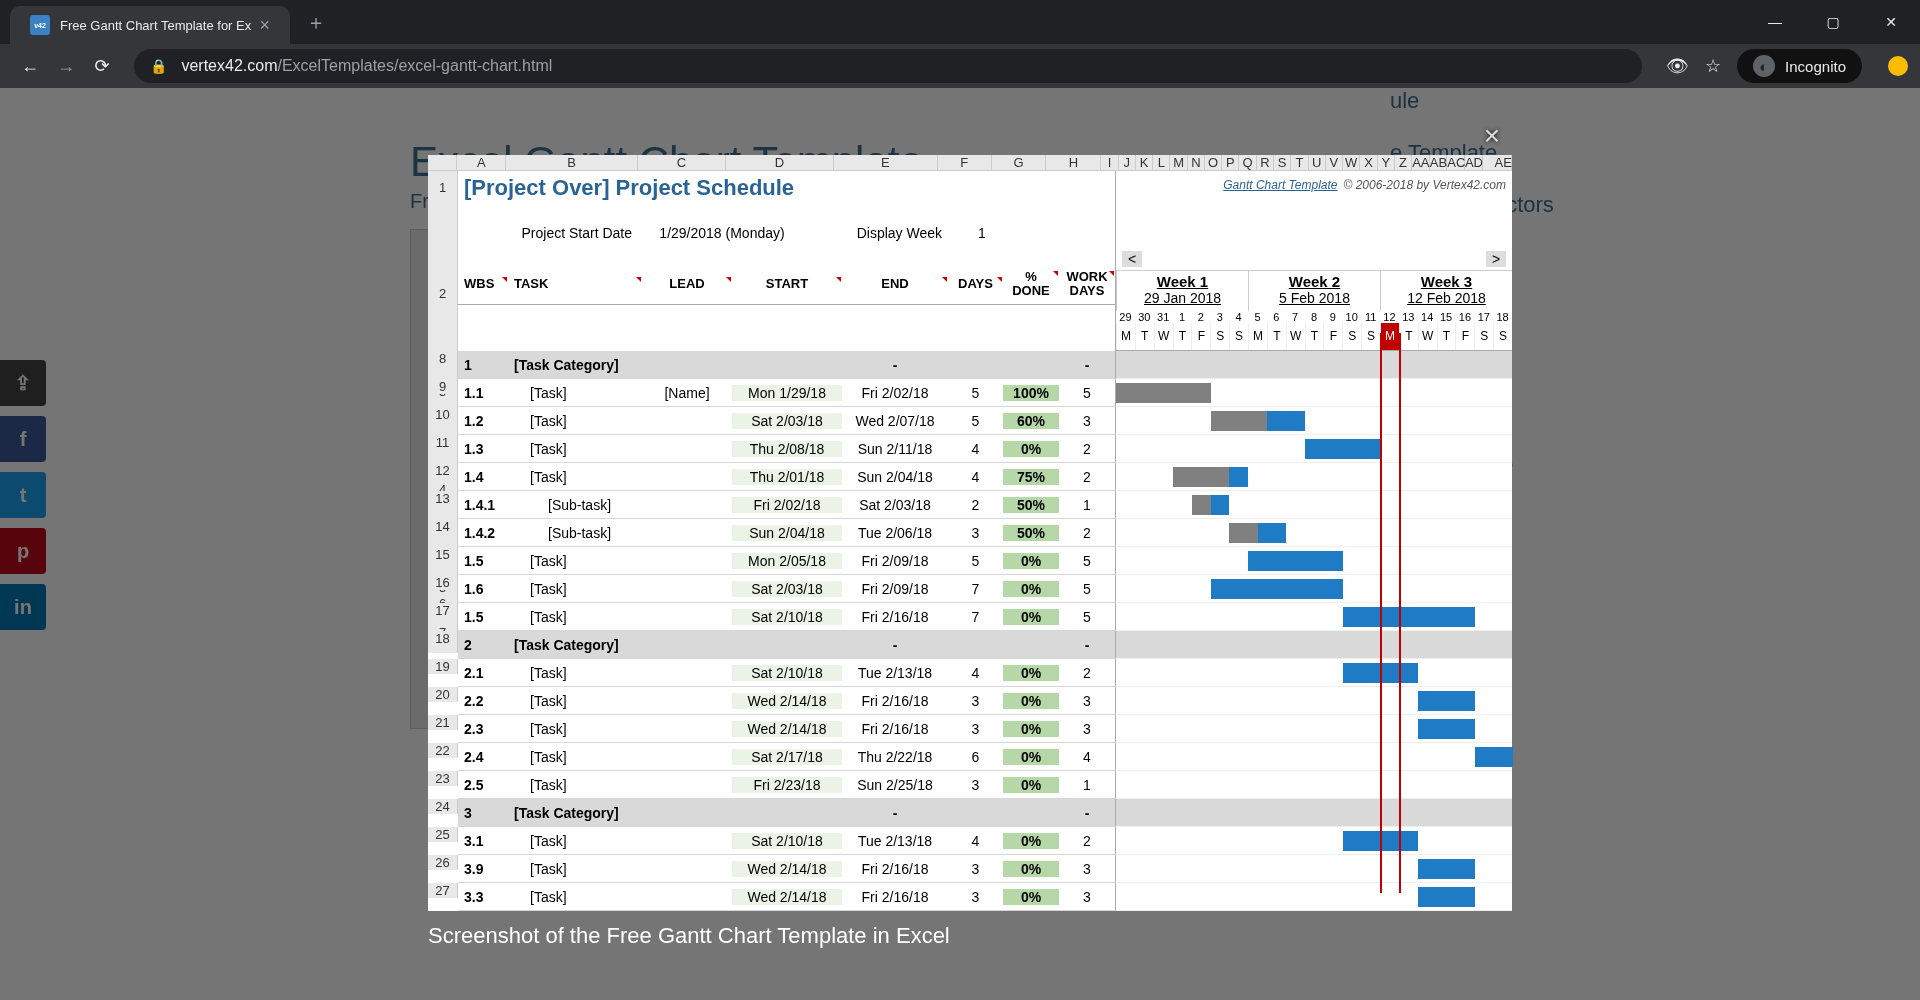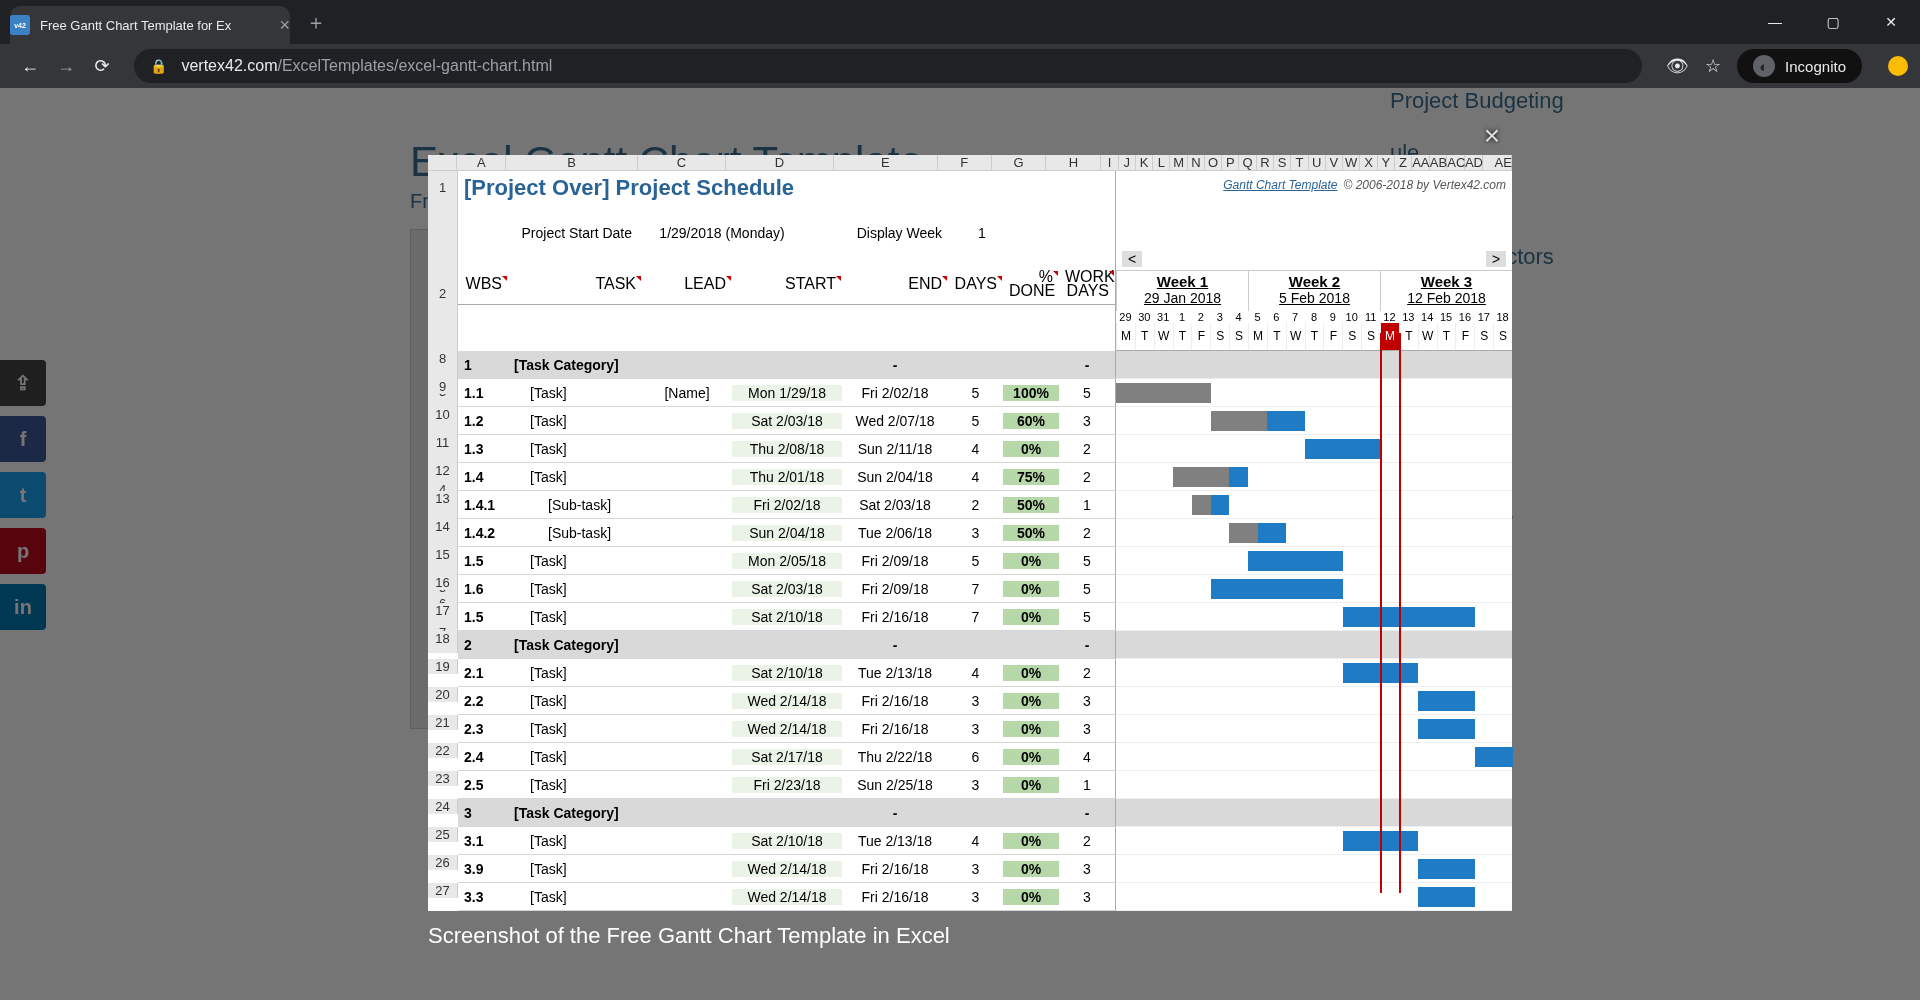--- a/index.html
+++ b/index.html
@@ -1,20 +1,20 @@
 <!DOCTYPE html>
 <html><head>
 <meta charset="utf-8">
 <style>
   * { margin:0; padding:0; box-sizing:border-box; font-family:"Segoe UI",Arial,sans-serif; }
   body { width:1920px; height:1000px; background:#202124; overflow:hidden; position:relative; }
 
   
   .titlebar { height:44px; background:#202124; display:flex; align-items:center; }
-  .tab { display:flex; align-items:center; background:#35363a; height:38px; margin:6px 0 0 10px; border-radius:10px 10px 0 0; padding:0 0; min-width:280px; }
+  .tab { display:flex; align-items:center; background:#35363a; height:38px; margin:6px 0 0 10px; border-radius:10px 10px 0 0; padding:0 20px; min-width:280px; }
   .favicon { width:20px; height:20px; background:#3b82c4; border-radius:3px; margin-right:10px; display:flex; align-items:center; justify-content:center; color:#fff; font-size:7px; font-weight:bold; }
   .tab-title { color:#e8eaed; font-size:13px; flex:1; white-space:nowrap; overflow:hidden; text-overflow:ellipsis; }
   .tab-close { color:#9aa0a6; font-size:18px; margin-left:8px; cursor:pointer; }
   .new-tab { color:#9aa0a6; font-size:20px; margin-left:16px; cursor:pointer; }
   .win-controls { margin-left:auto; display:flex; }
   .win-btn { width:58px; height:40px; display:flex; align-items:center; justify-content:center; color:#e8eaed; font-size:14px; cursor:pointer; }
 
   .toolbar { height:44px; background:#35363a; display:flex; align-items:center; padding:0 12px; }
   .nav-btn { width:36px; height:36px; display:flex; align-items:center; justify-content:center; color:#9aa0a6; font-size:18px; cursor:pointer; border-radius:50%; }
   .nav-btn.enabled { color:#e8eaed; }
@@ -53,21 +53,21 @@
   .col-hdr { display:flex; background:#e8e8e8; border-bottom:1px solid #ccc; }
   .col-hdr div { text-align:center; font-size:13px; color:#333; border-right:1px solid #ccc; }
   .row { display:flex; align-items:center; border-bottom:1px solid #d6d6d6; height:28px; }
   .rownum { width:30px; background:#e8e8e8; text-align:center; font-size:13px; color:#333; border-right:1px solid #ccc; height:100%; display:flex; align-items:center; justify-content:center;}
   .cell { padding:0 6px; font-size:14px; }
 
   .title-row .tt { color:#2a6496; font-size:22px; font-weight:600; }
   .proj-label { text-align:right; padding-right:10px; font-size:14px; }
 
   .thead { background:#fff; border-bottom:1px solid #aaa;}
-  .thead .cell { font-weight:normal; font-size:16px; position:relative;text-align:right; }
+  .thead .cell { font-weight:bold; font-size:13px; position:relative; }
   .thead .cell::after{ content:""; position:absolute; top:1px; right:1px; border-top:5px solid #c00; border-left:5px solid transparent;}
 
   .cat-row { background:#d9d9d9; font-weight:bold; }
   .c-wbs{width:50px;} .c-task{width:134px;} .c-lead{width:90px;text-align:center;}
   .c-start{width:110px;text-align:center;} .c-end{width:106px;text-align:center;}
   .c-days{width:55px;text-align:center;} .c-done{width:56px;text-align:center;} .c-work{width:56px;text-align:center;}
   .c-done.green{ background:#b6d7a8; font-weight:bold;}
   .c-start.green,.c-end.green{ background:#eaf3e6;}
   .indent1{ padding-left:22px;} .indent2{ padding-left:40px;}
 
@@ -130,21 +130,20 @@
 <div class="page">
   <div class="page-inner">
     <h1>Excel Gantt Chart Template</h1>
     <div class="sub">Free version</div>
     <div class="thumb"></div>
     <div class="bottom">"No installation, no macr</div>
     <div class="bottom" style="font-style:normal">License: Priva</div>
     <div class="bottom" style="font-style:normal">This template is the origin</div>
     <div class="bottom" style="font-style:normal">decade ago. Over 3 milli</div>
     <div class="sidebox" id="sidebox">
-        <div class="t">Project Budgeting</div>
         <div class="t">ule</div>
         <div class="t">e Template</div>
         <div class="t">g for Contractors</div>
         <div class="t">lates</div>
         <div class="t">late</div>
         <div class="t">plate</div>
         <div class="t">Card</div>
         <div class="t">wn Structure</div>
       </div>
   </div>

